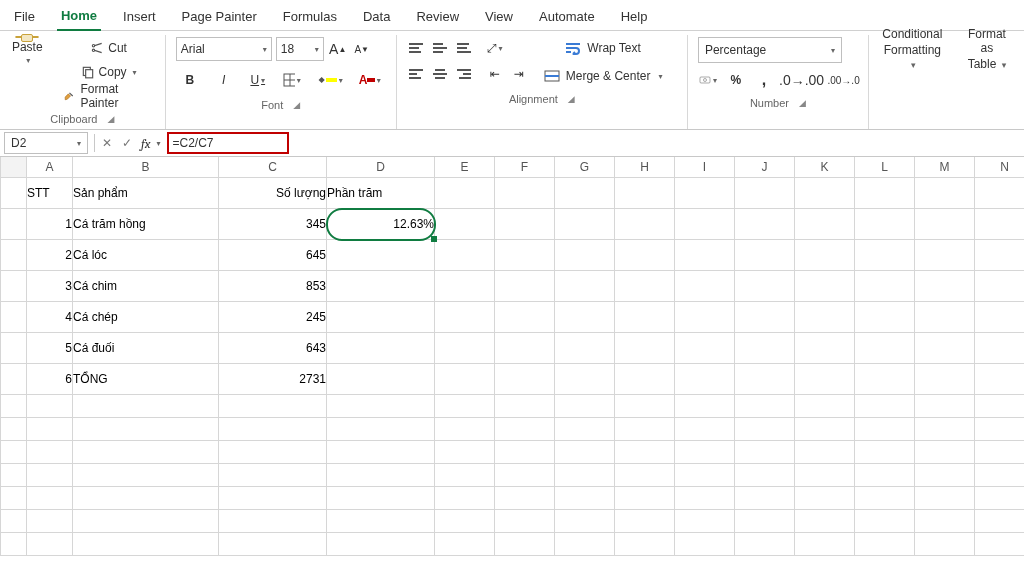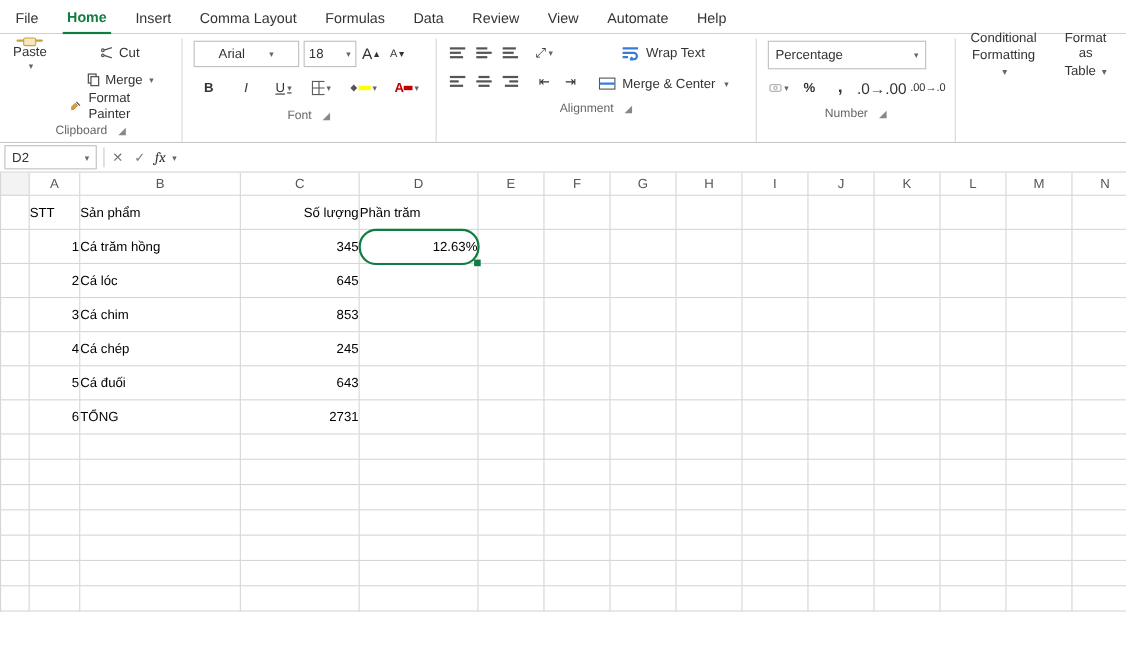--- a/index.html
+++ b/index.html
@@ -228,21 +228,21 @@
   
   tbody tr.data-row td, tbody tr.data-row th { height:30px; }
 </style>
 </head>
 <body>
 
 <div class="menu-bar">
   <span class="tab">File</span>
   <span class="tab active">Home</span>
   <span class="tab">Insert</span>
-  <span class="tab">Comma Layout</span>
+  <span class="tab">Page Painter</span>
   <span class="tab">Formulas</span>
   <span class="tab">Data</span>
   <span class="tab">Review</span>
   <span class="tab">View</span>
   <span class="tab">Automate</span>
   <span class="tab">Help</span>
 </div>
 <div class="menu-sep"></div>
 
 <div class="ribbon">
@@ -259,41 +259,41 @@
           <svg viewBox="0 0 24 24">
               <path fill="none" stroke="#555" stroke-width="2" d="M6 6c1.5 0 2 1 2 2s-.5 2-2 2-2-1-2-2 .5-2 2-2zm0 8c1.5 0 2 1 2 2s-.5 2-2 2-2-1-2-2 .5-2 2-2zM8 8l12-4M8 16l12 4"></path>
             </svg>
           <span>Cut</span>
         </div>
         <div class="row btn">
           <svg viewBox="0 0 24 24">
               <rect x="4" y="4" width="12" height="14" fill="none" stroke="#555" stroke-width="2"></rect>
               <rect x="8" y="8" width="12" height="14" fill="#fff" stroke="#555" stroke-width="2"></rect>
             </svg>
-          <span>Merge</span>
+          <span>Copy</span>
           <span class="dd">▾</span>
         </div>
         <div class="row btn">
           <svg viewBox="0 0 24 24">
               <path fill="#e0a040" stroke="#a06010" d="M4 14l6-6 4 4-6 6-4 1z"></path>
               <path stroke="#555" stroke-width="2" d="M12 6l6 6"></path>
             </svg>
           <span>Format Painter</span>
         </div>
       </div>
     </div>
     <div class="group-footer">
       <span class="group-label">Clipboard</span>
       <span class="launcher">◢</span>
     </div>
   </div>
 
   <div class="ribbon-group" style="width:210px;">
     <div class="font-top">
-      <div class="combo" style="width:86px; padding:0 4px; display:flex; justify-content:center; align-items:center;gap:20px;">
+      <div class="combo" style="width:86px; padding:0 4px; display:flex; justify-content:space-between; align-items:center;gap:20px;">
         <span>Arial</span>
         <span class="dd">▾</span>
       </div>
       <div class="combo" style="width:38px; padding:0 4px; display:flex; justify-content:space-between; align-items:center;">
         <span>18</span>
         <span class="dd">▾</span>
       </div>
       <span class="btn">
           <span class="A-grow">A</span>
           <sup style="font-size:8px;">▲</sup>
@@ -471,20 +471,23 @@
 <div class="formula-bar">
   <div class="namebox">
     <span>D2</span>
     <span class="dd">▾</span>
   </div>
   <div class="fb-sep"></div>
   <span class="fb-btn">✕</span>
   <span class="fb-btn">✓</span>
   <span class="fb-fx">fx</span>
   <span class="dd" style="margin-right:4px;">▾</span>
+  <div class="formula-input">
+    <span>=C2/C7</span>
+  </div>
 </div>
 
 <div class="grid-area">
 <table class="sheet">
   <colgroup>
     <col class="corner">
         <col class="colA">
         <col class="colB">
         <col class="colC">
         <col class="colD">

